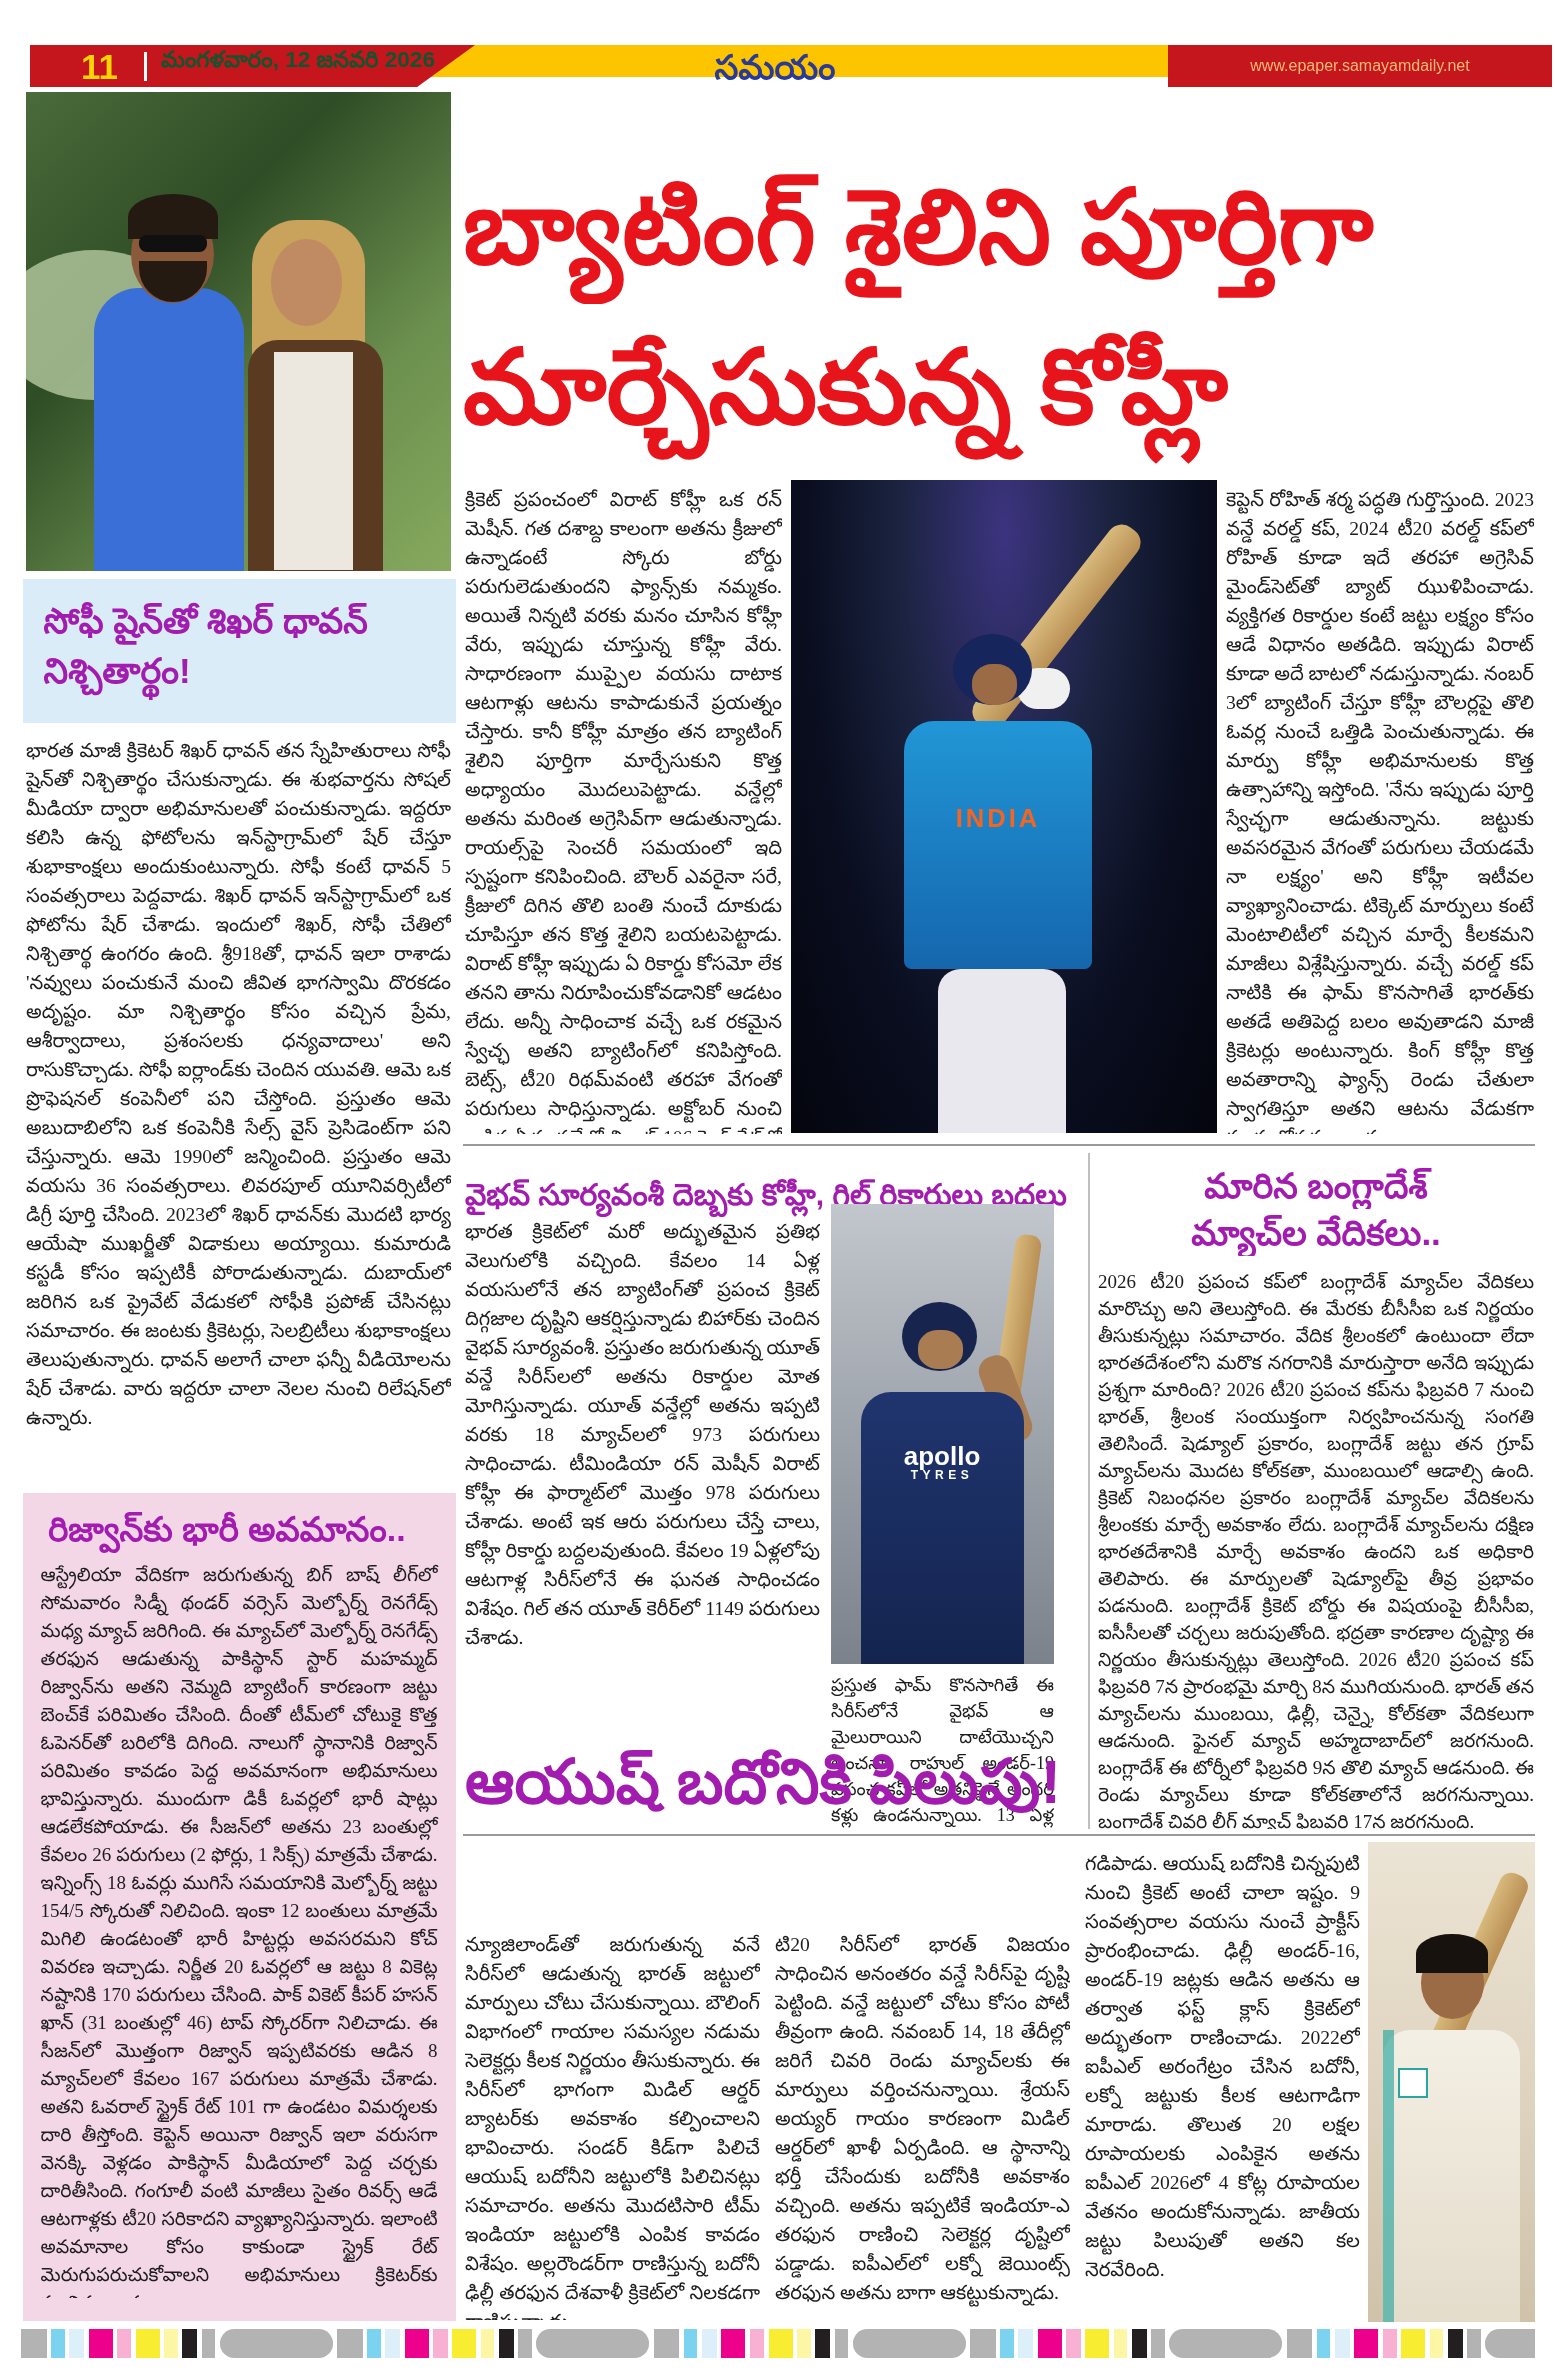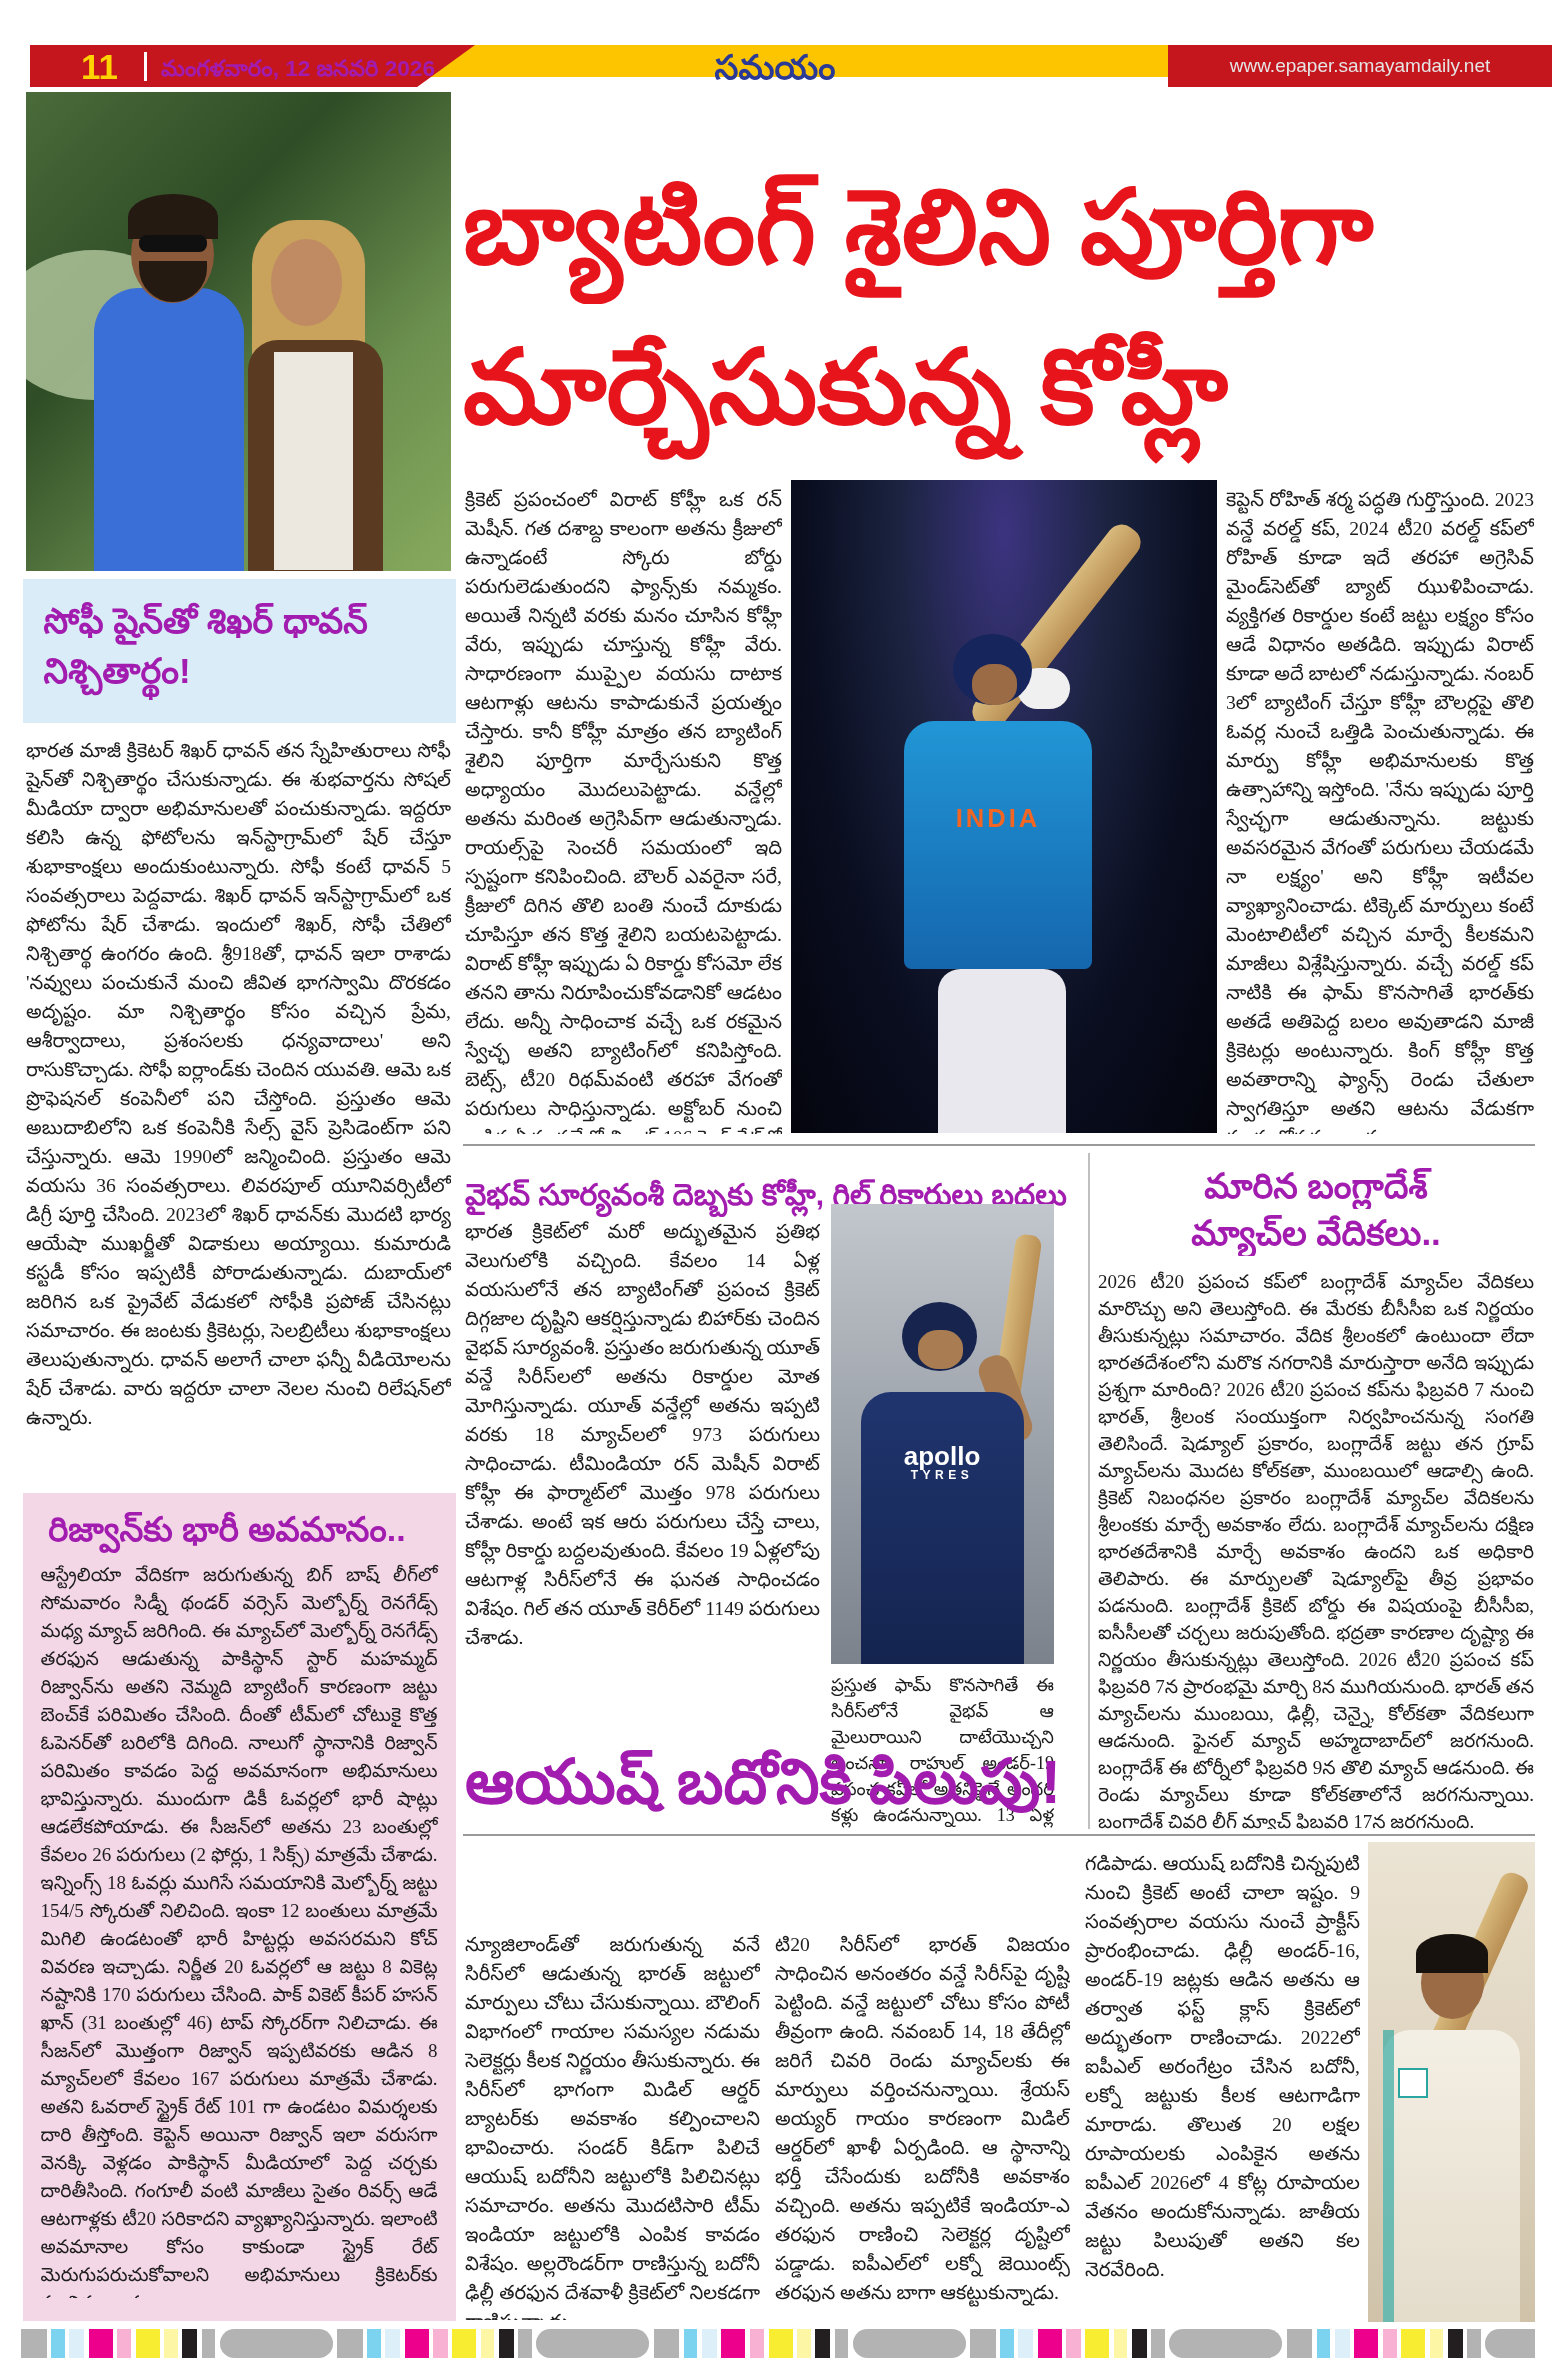--- a/index.html
+++ b/index.html
@@ -6,27 +6,27 @@
   #page{position:relative;width:1555px;height:2377px;background:#ffffff;overflow:hidden;
         font-family:"Liberation Serif",serif;color:#1c1c1c;}
   .abs{position:absolute;}
   
   #hdr{left:30px;top:45px;width:1522px;height:32px;background:#fdc500;}
   #hdr-red{left:0;top:0;width:445px;height:42px;background:#c5161d;
            clip-path:polygon(0 0,100% 0,87% 100%,0 100%);}
   #hdr-num{left:51px;top:0.8px;font-family:"Liberation Sans",sans-serif;font-weight:bold;
            font-size:35px;line-height:42px;color:#ffd400;}
   #hdr-div{left:114px;top:6.8px;width:3px;height:29px;background:#ffffff;}
-  #hdr-date{left:131px;top:9px;font-family:"Liberation Sans",sans-serif;font-weight:bold;
-            font-size:22.6px;line-height:29px;color:#a21caf;white-space:nowrap;}
+  #hdr-date{left:131px;top:0;font-family:"Liberation Sans",sans-serif;font-weight:bold;
+            font-size:22.6px;line-height:29px;color:#14532d;white-space:nowrap;}
   #hdr-brand{left:632px;top:3px;width:226px;text-align:center;font-family:"Liberation Sans",sans-serif;
              font-weight:bold;font-size:34px;line-height:39px;color:#2b3a95;}
   #hdr-urlbox{left:1138px;top:0;width:384px;height:42px;background:#c5161d;}
   #hdr-url{width:100%;text-align:center;font-family:"Liberation Sans",sans-serif;
-           font-size:19px;line-height:42px;color:#e5e5e5;}
+           font-size:16px;line-height:42px;color:#fdba74;}
   
   .mainhead{left:463px;width:1053px;height:154px;overflow:hidden;color:#e8141c;
             font-family:"Liberation Sans",sans-serif;font-weight:800;font-size:104px;
             line-height:154px;white-space:nowrap;}
   
   .body-txt{font-size:19.6px;line-height:29px;text-align:justify;overflow:hidden;
             white-space:pre-line;color:#1c1c1c;}
   .subhead{font-family:"Liberation Sans",sans-serif;font-weight:bold;color:#a21caf;overflow:hidden;}
   
   #dhawan-box{left:22.6px;top:579px;width:433px;height:144px;background:#d9ecf7;}

